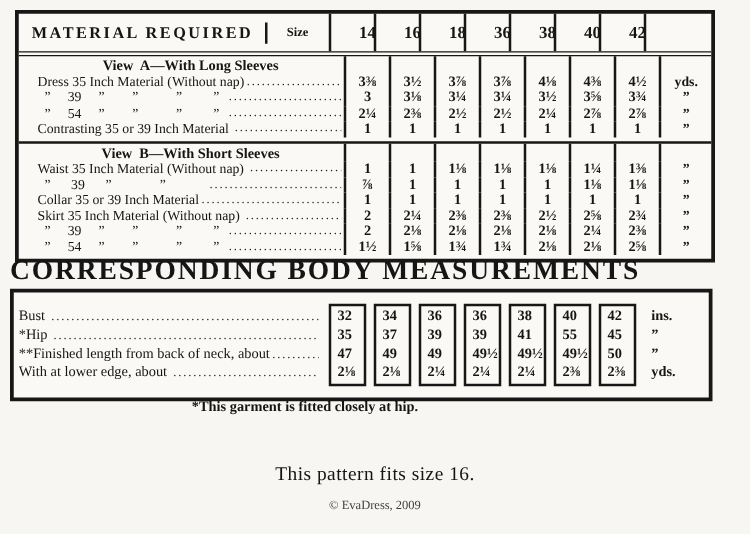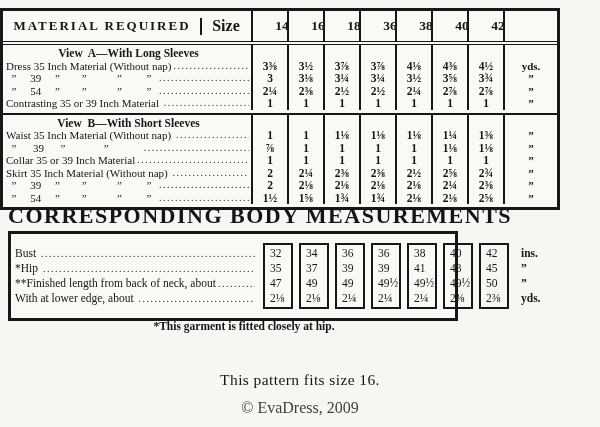--- a/index.html
+++ b/index.html
@@ -7,81 +7,81 @@
     width:600px;height:427px;
     background:#f7f6f2;
     font-family:"Liberation Serif","DejaVu Serif",serif;
     color:#151515;
     overflow:hidden;
   }
   .sheet{position:relative;width:600px;height:427px;}
 
   
   .mtable{
-    position:absolute;left:0;top:8px;width:560px;
+    position:absolute;left:12px;top:8px;width:560px;
     border:3px solid #171717;background:#faf9f5;
     box-sizing:border-box;
   }
   .mt-header{
     display:grid;grid-template-columns:248px repeat(7,36px) 1fr;
     height:30px;border-bottom:4px double #171717;
   }
   .mt-title{display:flex;align-items:center;padding:0 4px;}
   .mt-title .ttl{flex:1;text-align:center;font-weight:700;font-size:13px;letter-spacing:2px;}
   .hdr-divider{width:2px;height:17px;background:#171717;margin:0 3px;}
-  .mt-title .sz{font-weight:700;font-size:16px;width:42px;text-align:center;}
+  .mt-title .sz{font-weight:700;font-size:10px;width:42px;text-align:center;}
   .mt-size{border-left:2px solid #171717;display:flex;align-items:center;justify-content:center;
     font-weight:700;font-size:13.5px;padding-left:24px;}
   .mt-unit-head{border-left:2px solid #171717;}
 
   .sect{padding-bottom:3px;}
   .sect.vb{border-top:2px solid #171717;}
-  .trow{display:grid;grid-template-columns:248px repeat(7,36px) 1fr;}
+  .trow{display:grid;grid-template-columns:248px repeat(7,36px) 1fr;padding-left:12px;}
   .cell{line-height:12.5px;min-height:12.5px;}
   .cell.label{display:flex;align-items:flex-end;white-space:pre;overflow:hidden;
     padding-left:3px;font-size:11px;}
   .cell.label .lbl{font-weight:400;text-align:right;}
   .cell.label.head-label{justify-content:center;font-weight:700;font-size:11.5px;
     padding-top:2px;align-items:center;}
   .leader{flex:1;overflow:hidden;white-space:nowrap;letter-spacing:1.5px;font-size:10px;
     margin:0 2px;color:#1b1b1b;}
   .cell.num{border-left:2px solid #171717;text-align:center;font-weight:700;font-size:11.5px;}
   .cell.unit{border-left:2px solid #171717;text-align:center;font-weight:700;font-size:11px;}
 
   
   .bheading{
     position:absolute;left:8px;top:203px;margin:0;
     font-size:22px;font-weight:700;letter-spacing:1.5px;white-space:nowrap;
   }
   .btable{
-    position:absolute;left:8px;top:231px;width:450px;box-sizing:border-box;
+    position:absolute;left:8px;top:231px;width:562px;box-sizing:border-box;
     border:3px solid #171717;background:#faf9f5;
     display:grid;grid-template-columns:242px repeat(7,30px) 1fr;column-gap:6px;
     padding:9px 2px 9px 4px;
   }
   .bcol-labels{padding-top:3px;}
   .bline{display:flex;line-height:15px;font-size:11.5px;white-space:pre;overflow:hidden;}
-  .bbox{border:2px solid #171717;padding:1px 0 1px 5px;font-weight:400;font-size:11.5px;}
+  .bbox{border:2px solid #171717;padding:1px 0 1px 5px;font-weight:700;font-size:11.5px;}
   .bbox .bval{line-height:15px;}
   .bcol-units{padding-top:3px;padding-left:6px;}
   .bcol-units .buval{line-height:15px;font-size:11.5px;font-weight:700;}
 
   
   .footnotes{
     position:absolute;left:0;top:320px;width:488px;
     display:flex;justify-content:center;gap:64px;
     font-size:11.5px;font-weight:700;
   }
   .caption{
     position:absolute;left:0;top:371px;width:600px;margin:0;
     text-align:center;font-size:15.5px;letter-spacing:.4px;
   }
   .copyright{
     position:absolute;left:0;top:399px;width:600px;margin:0;
-    text-align:center;font-size:16px;color:#3f3f3f;
+    text-align:center;font-size:10px;color:#3f3f3f;
   }
 </style>
 </head>
 <body>
 
 <div class="sheet">
 
   <div class="mtable">
     <div class="mt-header">
       <div class="mt-title">
@@ -271,21 +271,21 @@
         <div class="bval">2¼</div>
       </div>
       <div class="bbox">
         <div class="bval">38</div>
         <div class="bval">41</div>
         <div class="bval">49½</div>
         <div class="bval">2¼</div>
       </div>
       <div class="bbox">
         <div class="bval">40</div>
-        <div class="bval">43</div>
+        <div class="bval">55</div>
         <div class="bval">49½</div>
         <div class="bval">2⅜</div>
       </div>
       <div class="bbox">
         <div class="bval">42</div>
         <div class="bval">45</div>
         <div class="bval">50</div>
         <div class="bval">2⅜</div>
       </div>
       <div class="bcol-units">

